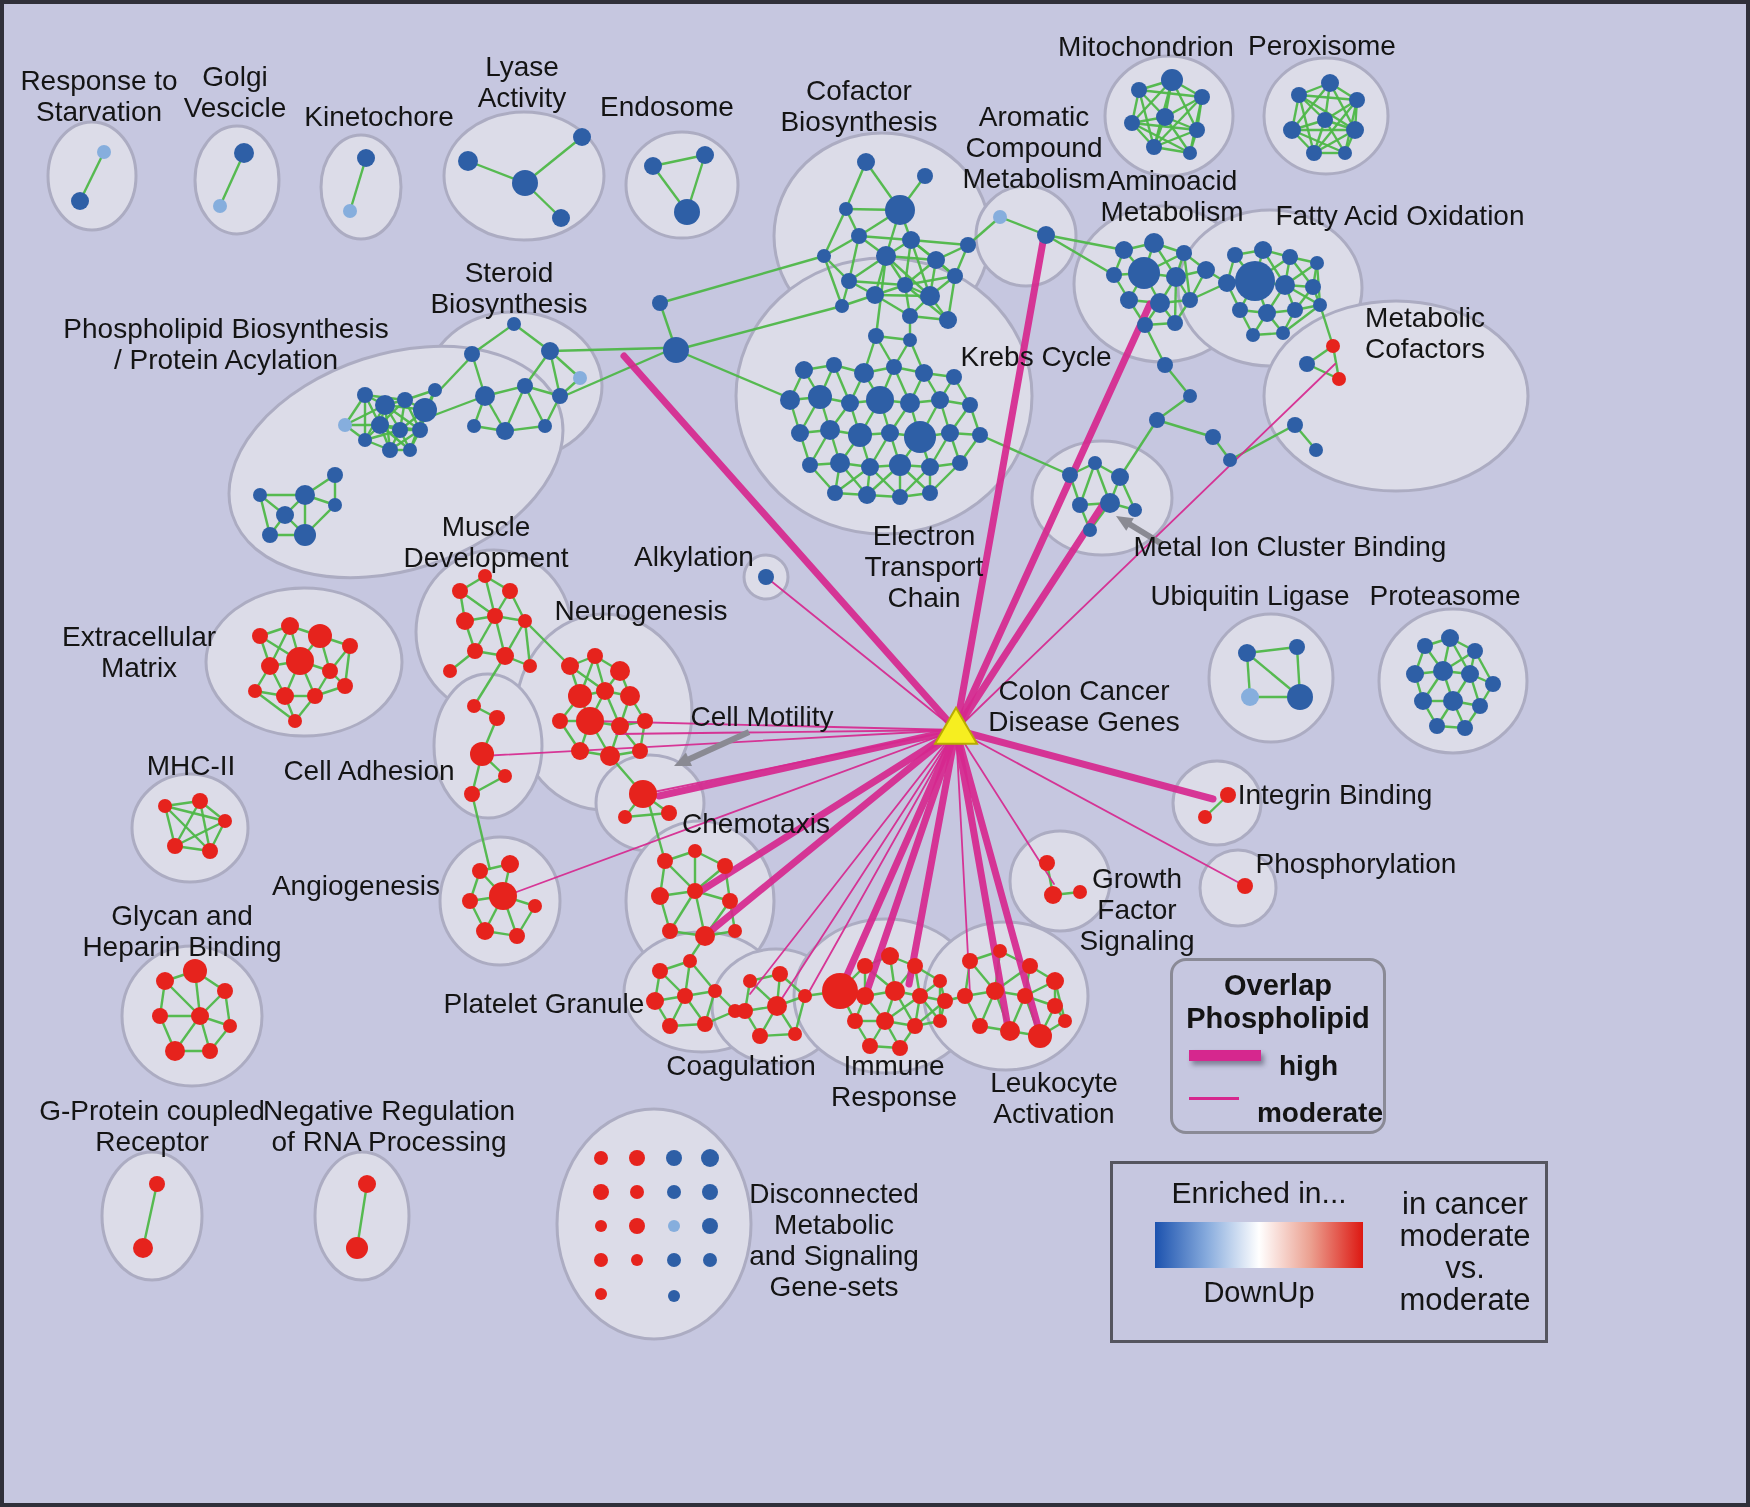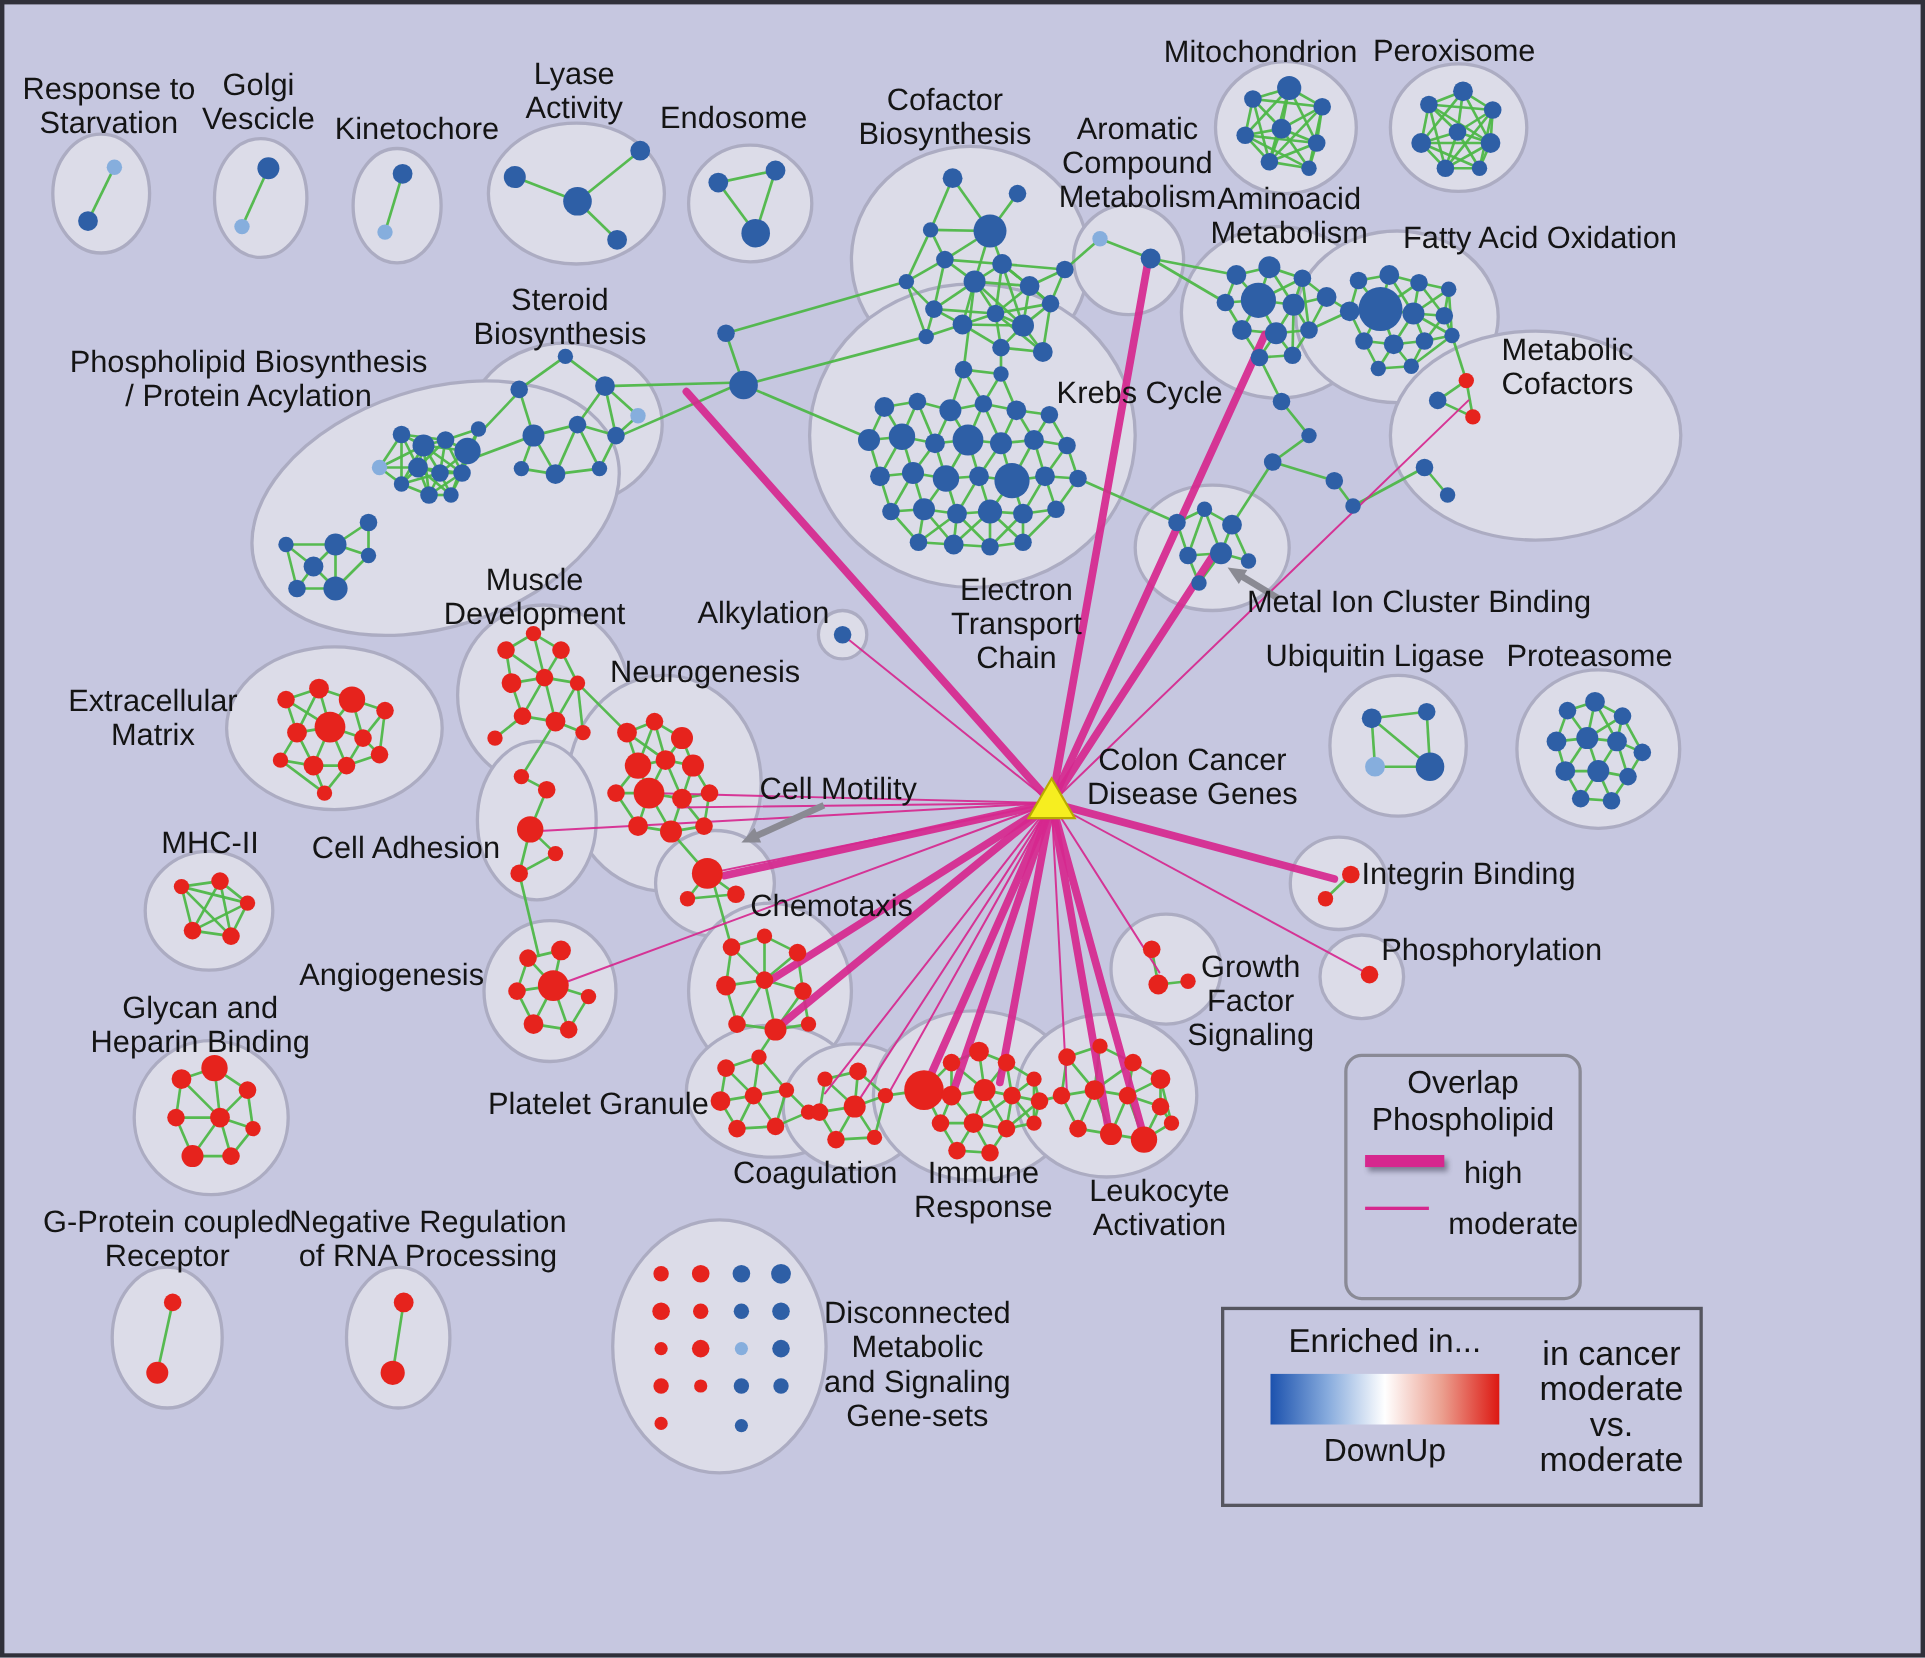--- a/index.html
+++ b/index.html
@@ -7,30 +7,30 @@
     position:relative;
     width:1742px;height:1499px;
     border:4px solid #30303a;
     background:#c6c7e0;
     font-family:"Liberation Sans", sans-serif;
     overflow:hidden;
   }
   svg#net{position:absolute;left:0;top:0;}
   .legend{position:absolute;box-sizing:border-box;color:#141414;}
   .legend-overlap{
-    left:1218px;top:954px;width:216px;height:224px;
+    left:1166px;top:954px;width:216px;height:176px;
     border:3px solid #8a8a96;border-radius:16px;
-    padding-top:8px;text-align:center;
+    padding-top:8px;text-align:center;font-weight:bold;
   }
   .legend-title{font-size:29px;line-height:33px;}
   .legend-row{display:flex;align-items:flex-start;margin:15px 0 0 16px;gap:18px;font-size:28px;}
   .swatch-high{display:inline-block;width:72px;height:11px;background:#d6278e;box-shadow:3px 4px 5px rgba(40,40,60,.45);}
   .swatch-moderate{display:inline-block;width:72px;height:3px;background:#d6278e;}
   .legend-enriched{
-    left:1106px;top:1184px;width:438px;height:182px;
+    left:1106px;top:1157px;width:438px;height:182px;
     border:3px solid #55555f;display:flex;padding:8px 10px;
   }
   .enriched-left{width:272px;text-align:center;}
   .enriched-title{font-size:30px;margin-top:4px;}
   .gradient-bar{margin:12px auto 0;width:208px;height:46px;
     background:linear-gradient(to right,#1c52ae,#87abdd,#ffffff,#eb9f8f,#dd1812);}
   .gradient-labels{display:flex;justify-content:center;font-size:29px;margin:8px auto 0;width:224px;}
   .enriched-note{flex:1;font-size:31px;line-height:32px;display:flex;flex-direction:column;justify-content:center;text-align:center;}
 </style>
 </head>

